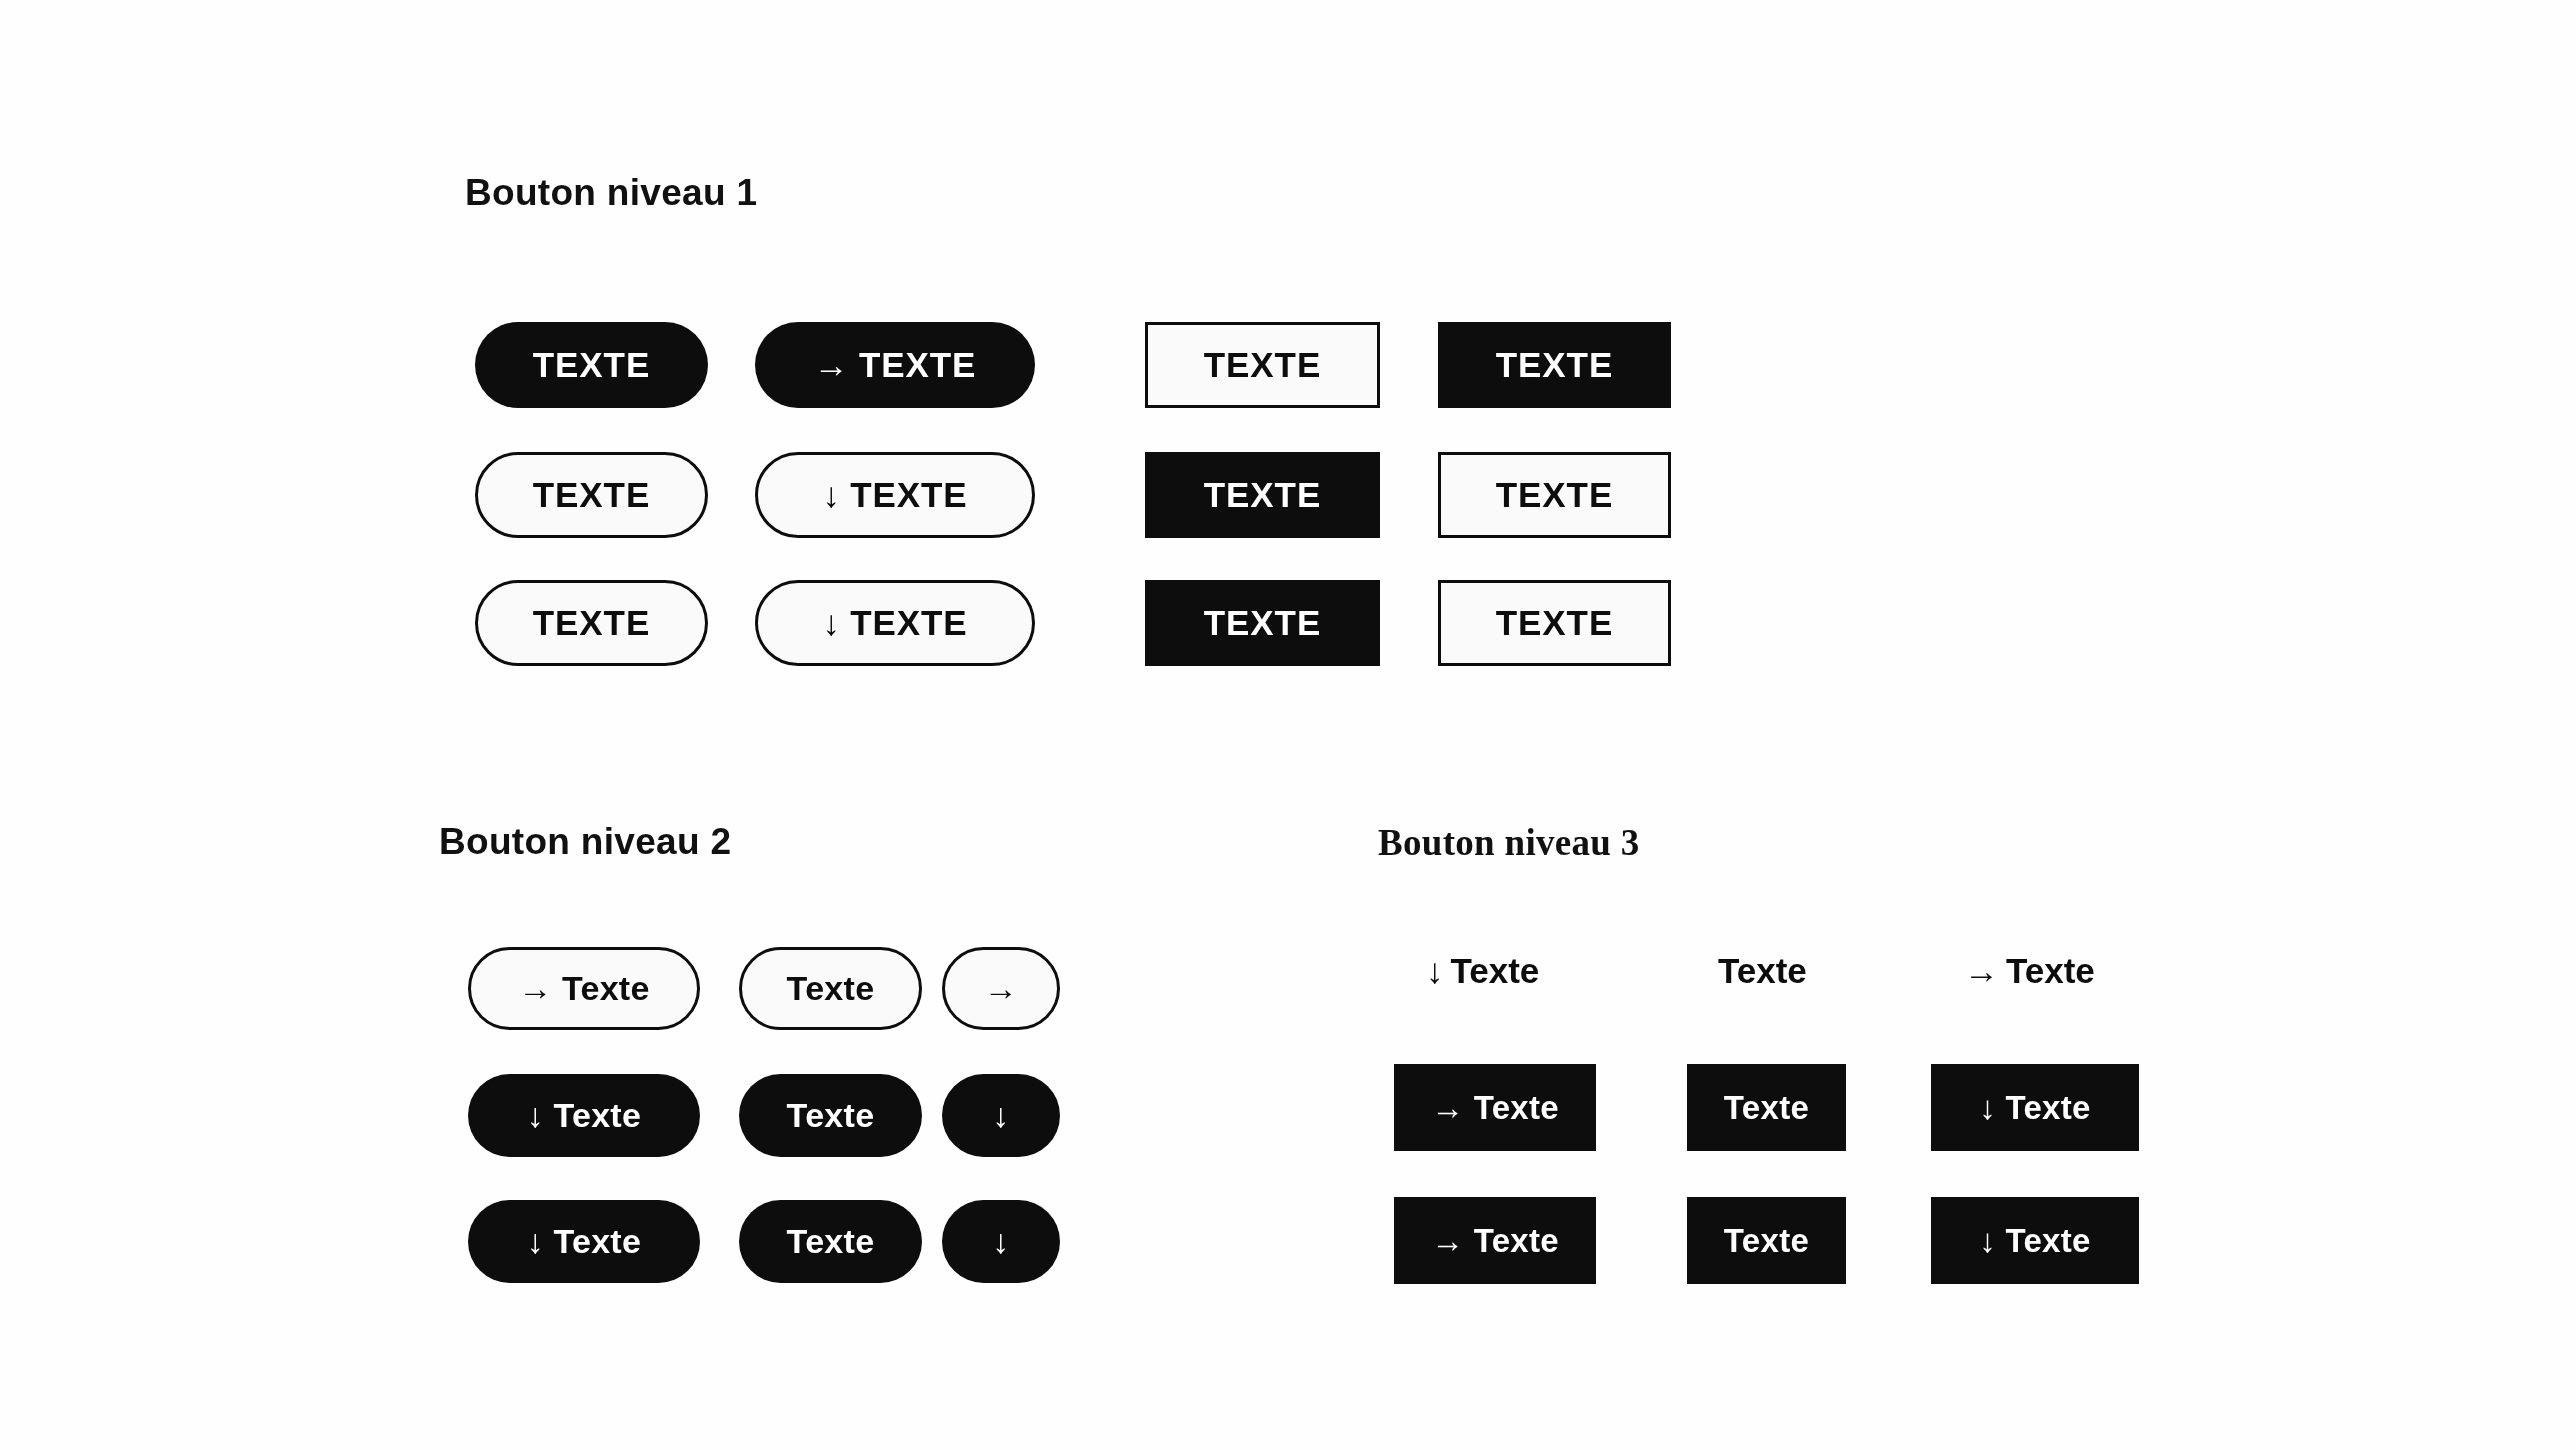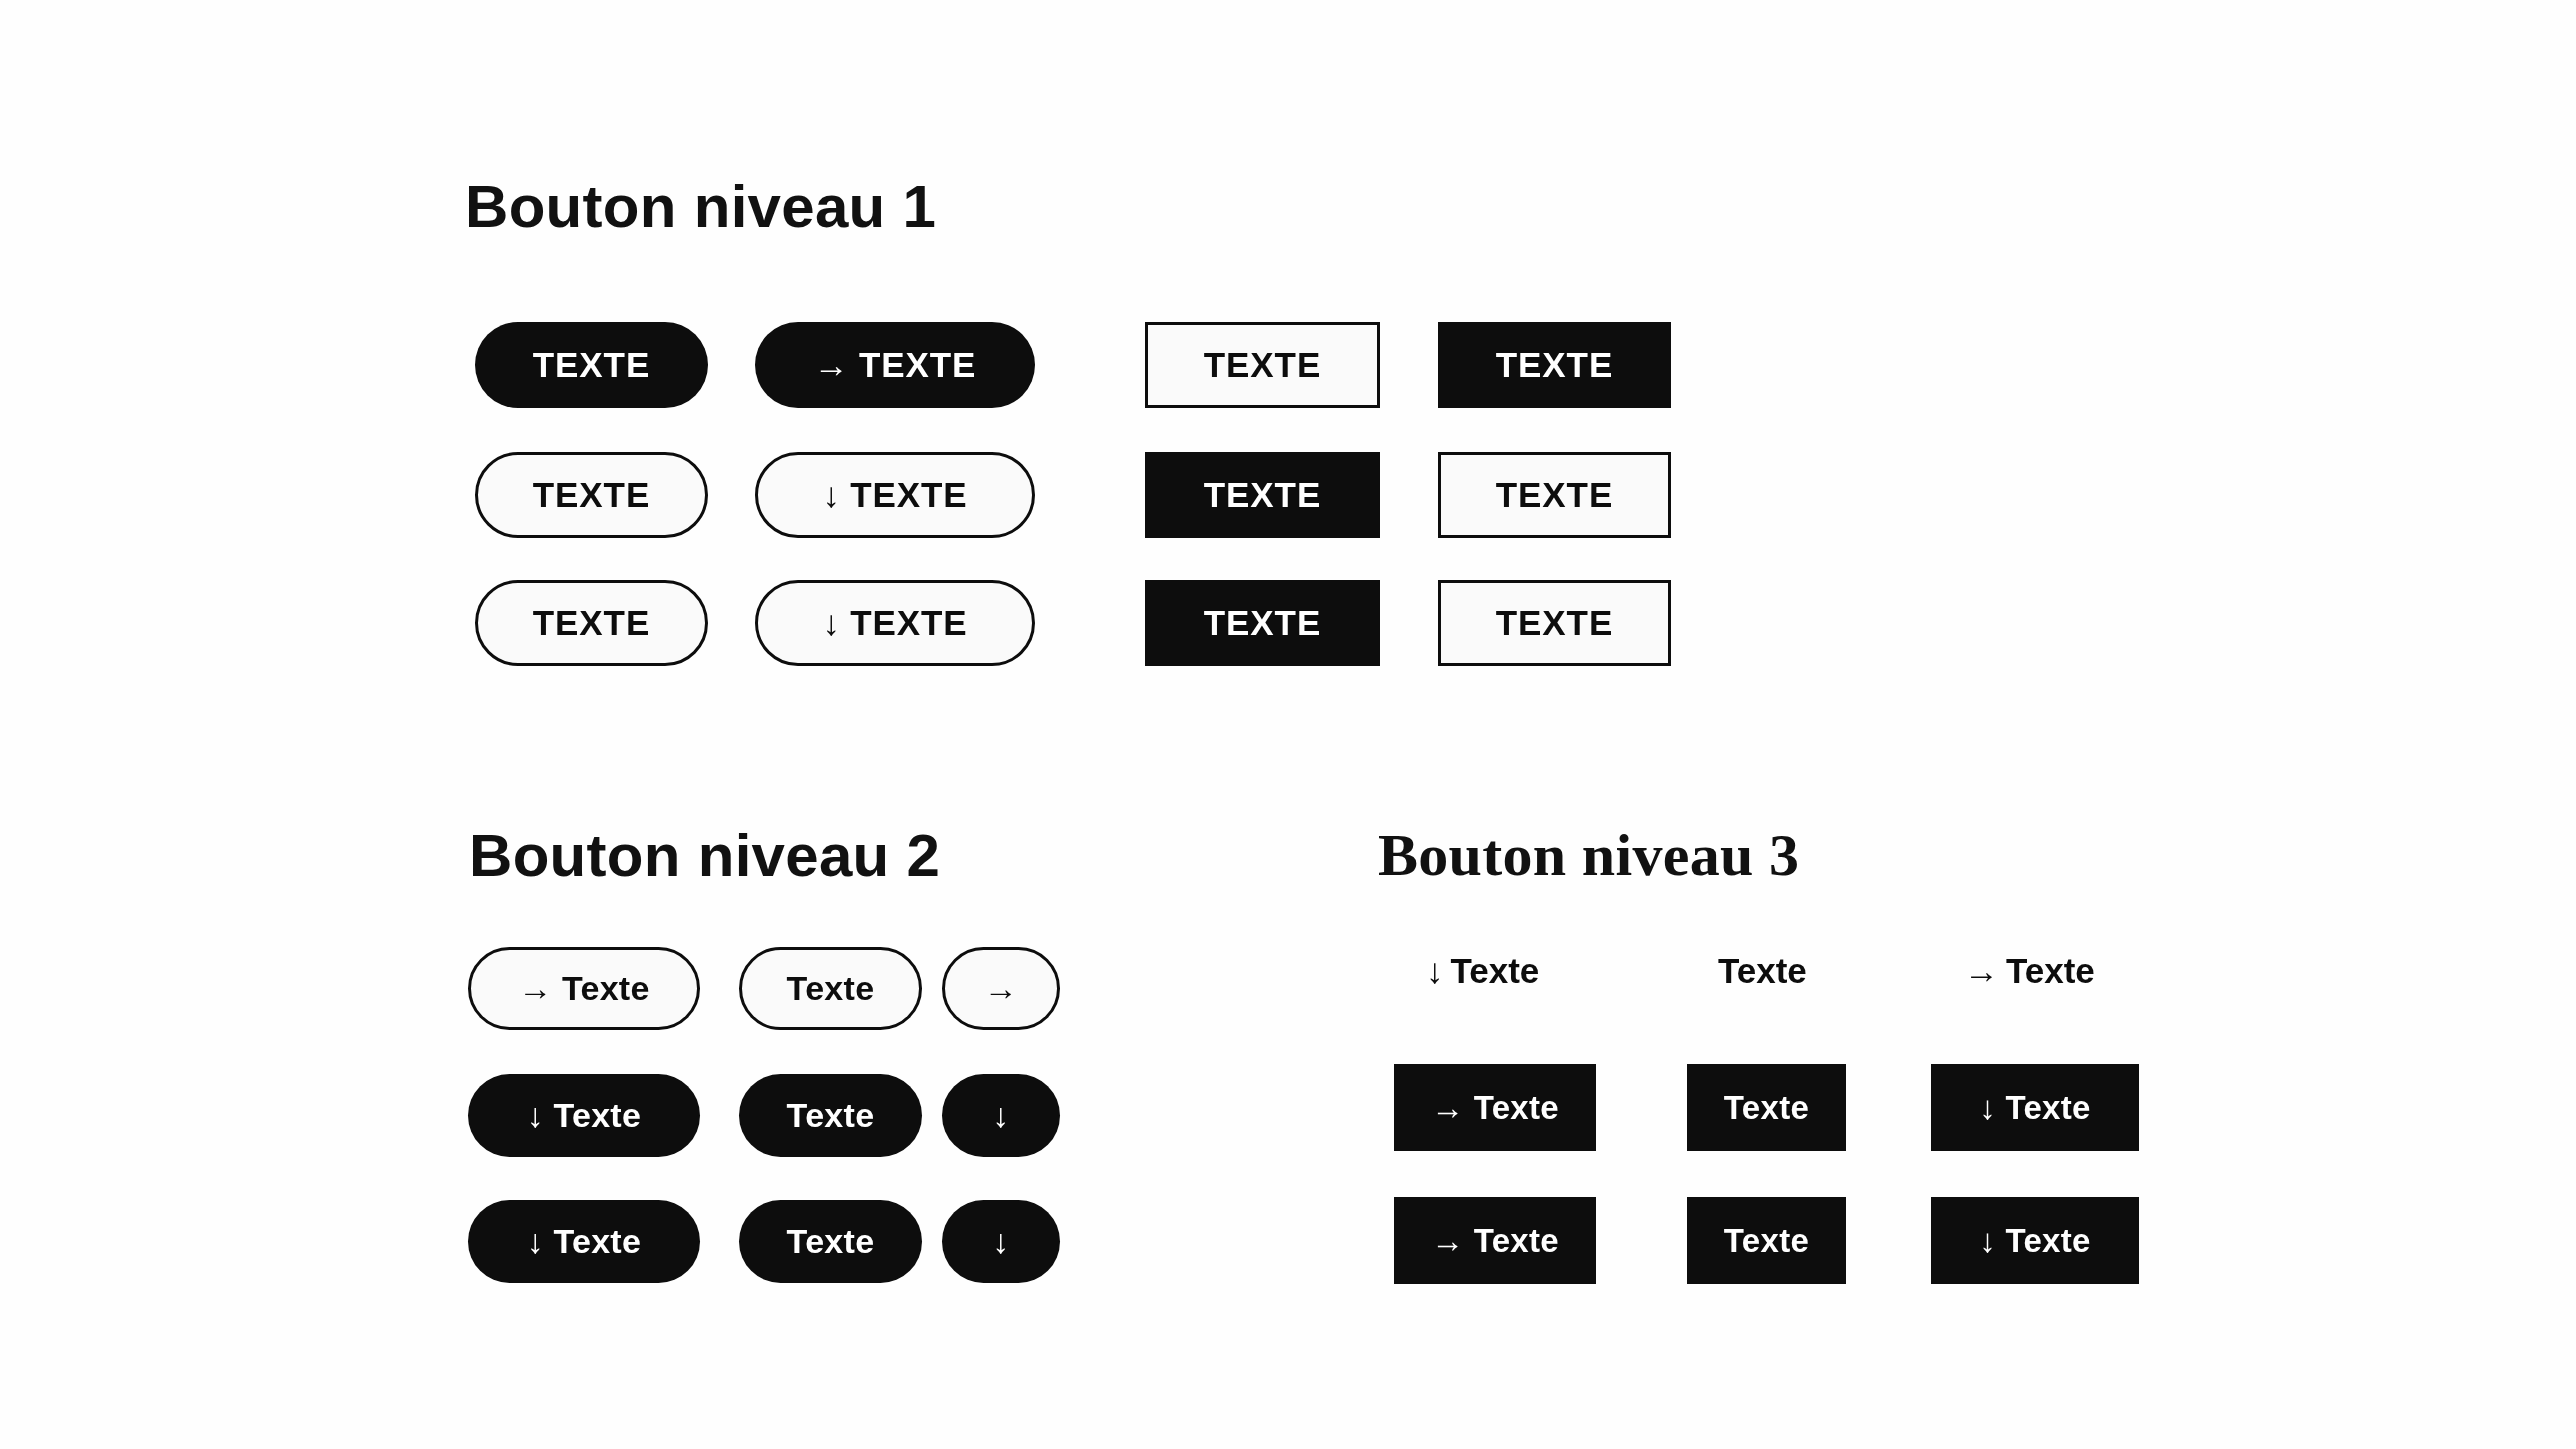--- a/index.html
+++ b/index.html
@@ -6,21 +6,21 @@
   #canvas {
     position: relative;
     width: 2576px;
     height: 1449px;
     background: #fefefe;
     font-family: "Liberation Sans", "DejaVu Sans", sans-serif;
     overflow: hidden;
   }
   .section-title {
     position: absolute;
-    font-size: 60px;
+    font-size: 37px;
     font-weight: 700;
     color: #111111;
     letter-spacing: 0.3px;
     white-space: nowrap;
   }
   .btn {
     position: absolute;
     display: flex;
     align-items: center;
     justify-content: center;
@@ -91,21 +91,21 @@
     <span class="ico">↓</span>
     <span>TEXTE</span>
   </button>
   <button class="btn n1 rect solid" style="left:1145px; top:580px; width:235px;">
     <span>TEXTE</span>
   </button>
   <button class="btn n1 rect outline" style="left:1438px; top:580px; width:233px;">
     <span>TEXTE</span>
   </button>
 
-  <div class="section-title" style="left:469px; top:821px;">Bouton niveau 2</div>
+  <div class="section-title" style="left:439px; top:821px;">Bouton niveau 2</div>
 
   <button class="btn n2 pill outline" style="left:468px; top:947px; width:232px;">
     <span class="ico">→</span>
     <span>Texte</span>
   </button>
   <button class="btn n2 pill outline" style="left:739px; top:947px; width:183px;">
     <span>Texte</span>
   </button>
   <button class="btn n2 pill outline" style="left:942px; top:947px; width:118px;">
     <span class="ico">→</span>

